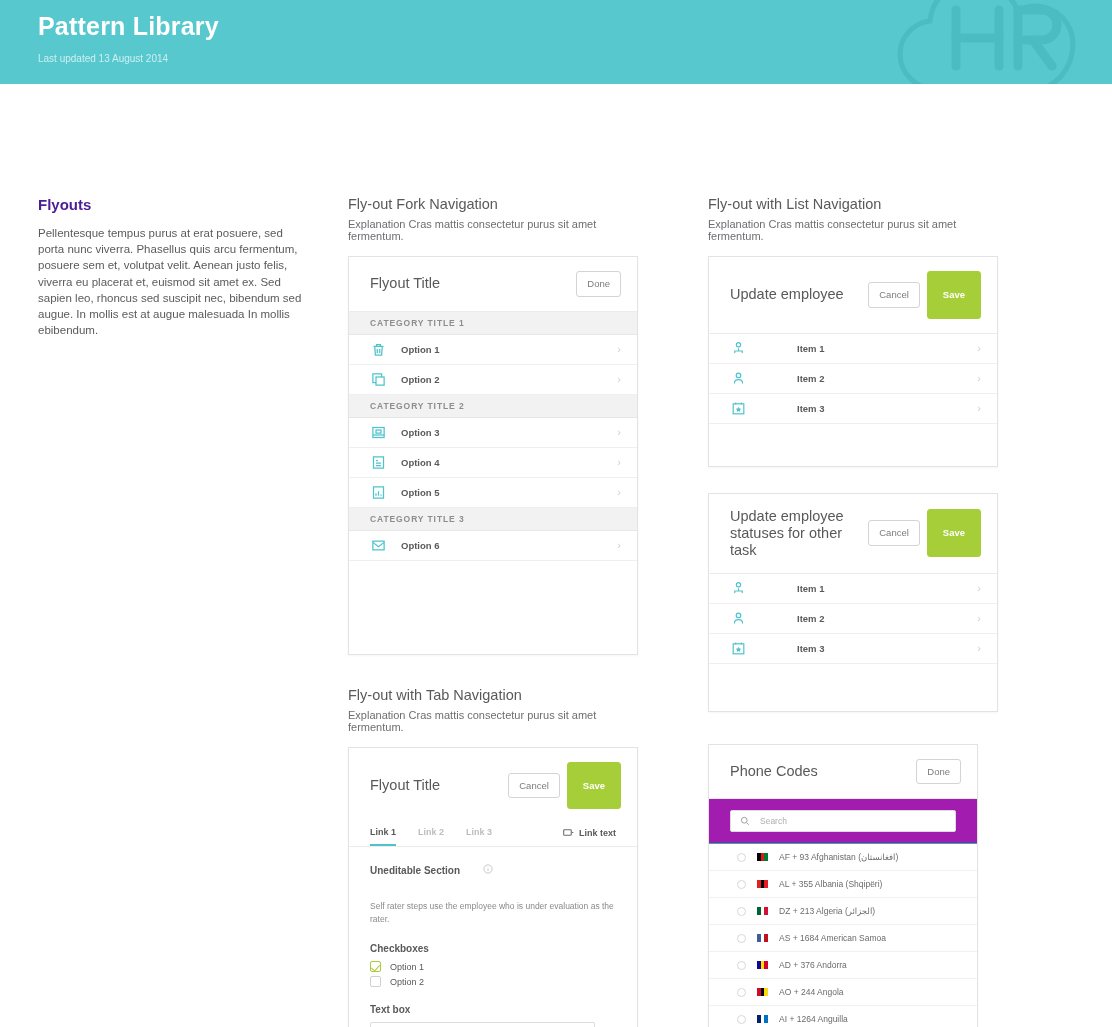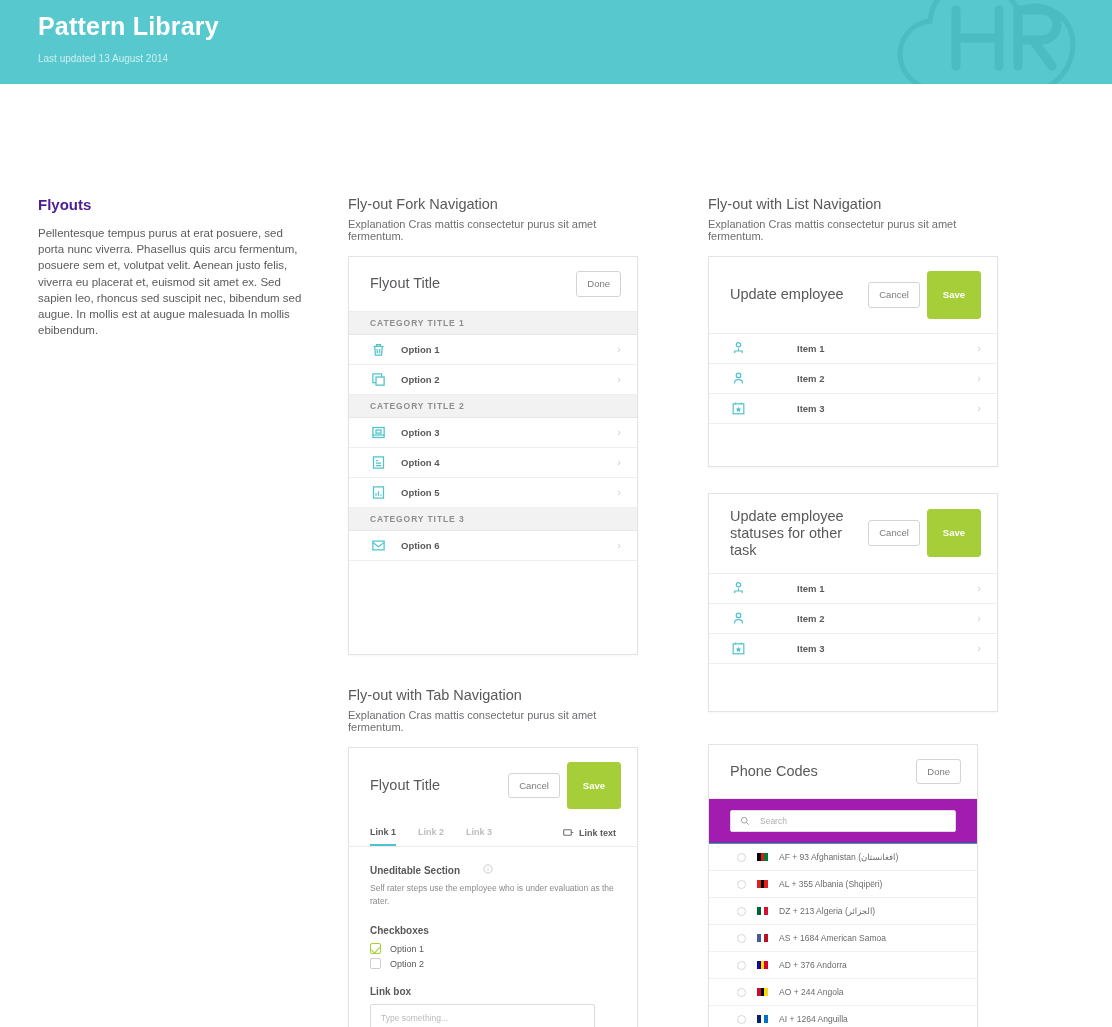--- a/index.html
+++ b/index.html
@@ -135,21 +135,21 @@
   .tab-right {
     margin-left:auto; display:flex; align-items:flex-start; gap:5px;
     font-size:9px; color:#58595b; font-weight:bold; cursor:pointer;
   }
 
   
   .form-body { padding:17px 21px 22px 21px; }
   .lbl {
     font-size:10px; color:#58595b; font-weight:bold;
     display:flex; align-items:center; gap:23px;
-    margin:0 0 6px 0;
+    margin:0 0 24px 0;
   }
   .help {
     font-size:8.5px; color:#8a8a8a; line-height:13px; margin:0 0 17px 0;
   }
   .group-lbl {
     font-size:10px; color:#58595b; font-weight:bold; margin:0 0 7px 0;
   }
   .cb-row { display:flex; align-items:center; gap:9px; margin-bottom:4px; cursor:pointer; }
   .cb {
     width:11px; height:11px; border:1px solid #cfcfcf; border-radius:2px; background:#fff;
@@ -355,21 +355,21 @@
         <div class="group-lbl">Checkboxes</div>
         <div class="cb-row">
           <span class="cb checked"></span>
           <span class="cb-lbl">Option 1</span>
         </div>
         <div class="cb-row" style="margin-bottom:17px;">
           <span class="cb"></span>
           <span class="cb-lbl">Option 2</span>
         </div>
 
-        <div class="group-lbl">Link box</div>
+        <div class="group-lbl">Text box</div>
         <textarea class="textbox" placeholder="Type something..." style=""></textarea>
 
         
         
 
         
         
         
       </div>
     </div>

